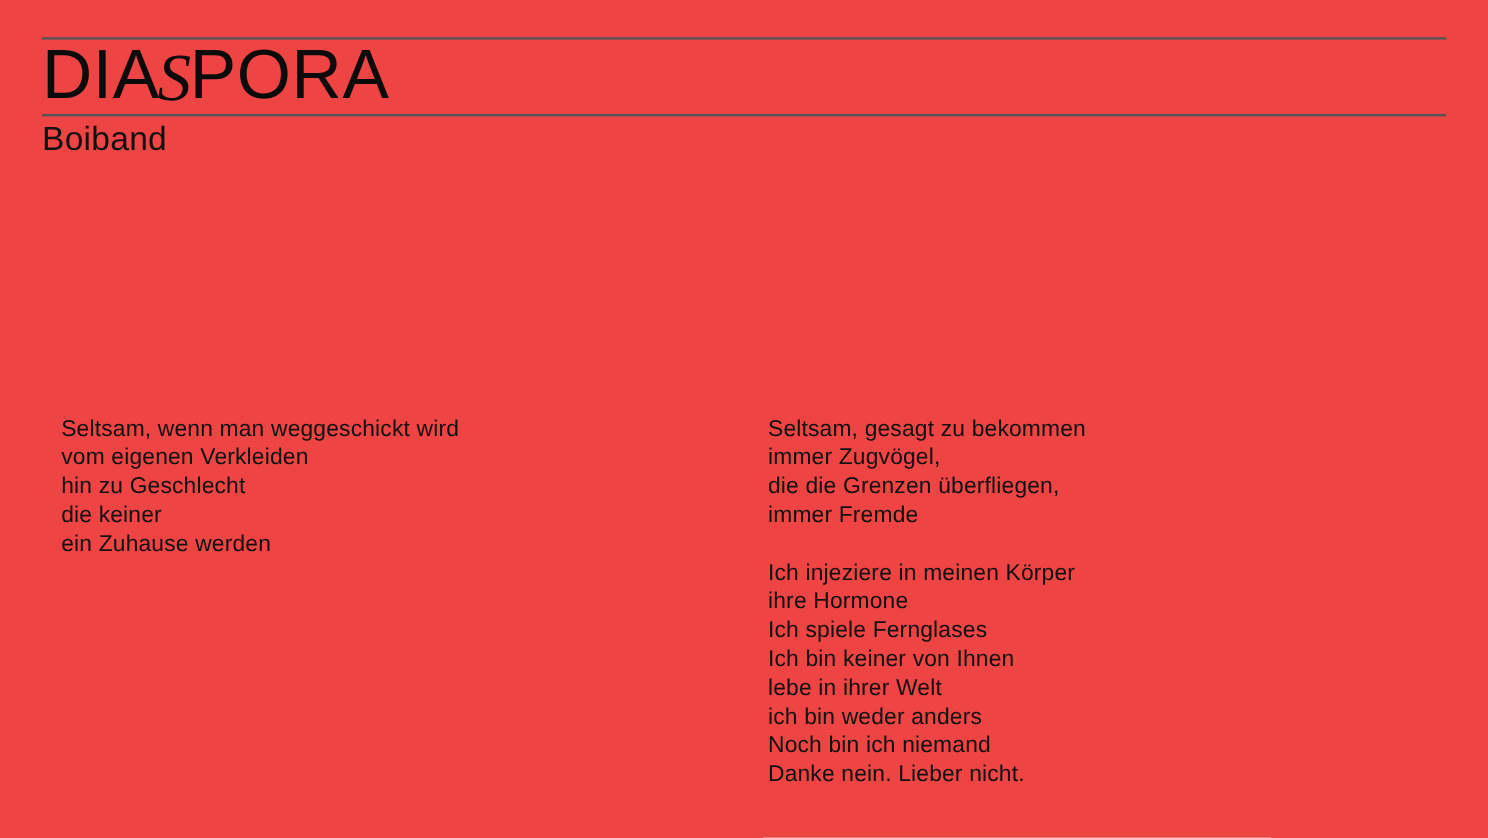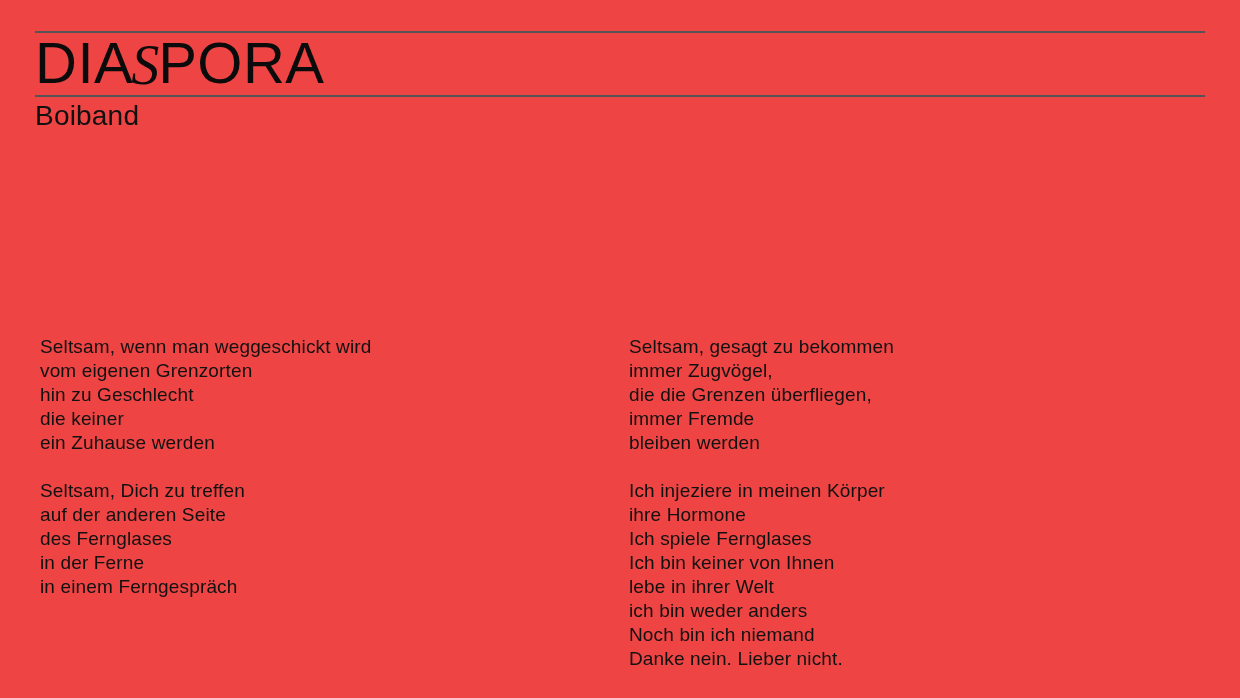--- a/index.html
+++ b/index.html
@@ -91,21 +91,21 @@
     font-size: 19px;
     line-height: 24px;
     font-weight: 400;
     letter-spacing: 0.15px;
     color: #111111;
   }
 
   .column-left  { width: 589px; flex: 0 0 589px; }
   .column-right { width: 581px; flex: 0 0 581px; }
 
-  .stanza { margin: 5px; }
+  .stanza { margin: 16px; }
   .stanza + .stanza { margin-top: 24px; }
 
   .line {
     white-space: pre;
     min-height: 24px;
   }
 </style>
 </head>
 <body>
 
@@ -120,44 +120,36 @@
   </div>
 
   <p class="doc-subtitle">Boiband</p>
 
   <div class="poem">
 
     <div class="column column-left">
 
       <div class="stanza">
         <div class="line">Seltsam, wenn man weggeschickt wird</div>
-        <div class="line">vom eigenen Grenzorten</div>
+        <div class="line">vom eigenen Verkleiden</div>
         <div class="line">hin zu Geschlecht</div>
         <div class="line">die keiner</div>
         <div class="line">ein Zuhause werden</div>
       </div>
 
-      <div class="stanza">
-        <div class="line">Seltsam, Dich zu treffen</div>
-        <div class="line">auf der anderen Seite</div>
-        <div class="line">des Fernglases</div>
-        <div class="line">in der Ferne</div>
-        <div class="line">in einem Ferngespräch</div>
-      </div>
 
     </div>
 
     <div class="column column-right">
 
       <div class="stanza">
         <div class="line">Seltsam, gesagt zu bekommen</div>
         <div class="line">immer Zugvögel,</div>
         <div class="line">die die Grenzen überfliegen,</div>
         <div class="line">immer Fremde</div>
-        <div class="line">bleiben werden</div>
       </div>
 
       <div class="stanza">
         <div class="line">Ich injeziere in meinen Körper</div>
         <div class="line">ihre Hormone</div>
         <div class="line">Ich spiele Fernglases</div>
         <div class="line">Ich bin keiner von Ihnen</div>
         <div class="line">lebe in ihrer Welt</div>
         <div class="line">ich bin weder anders</div>
         <div class="line">Noch bin ich niemand</div>

